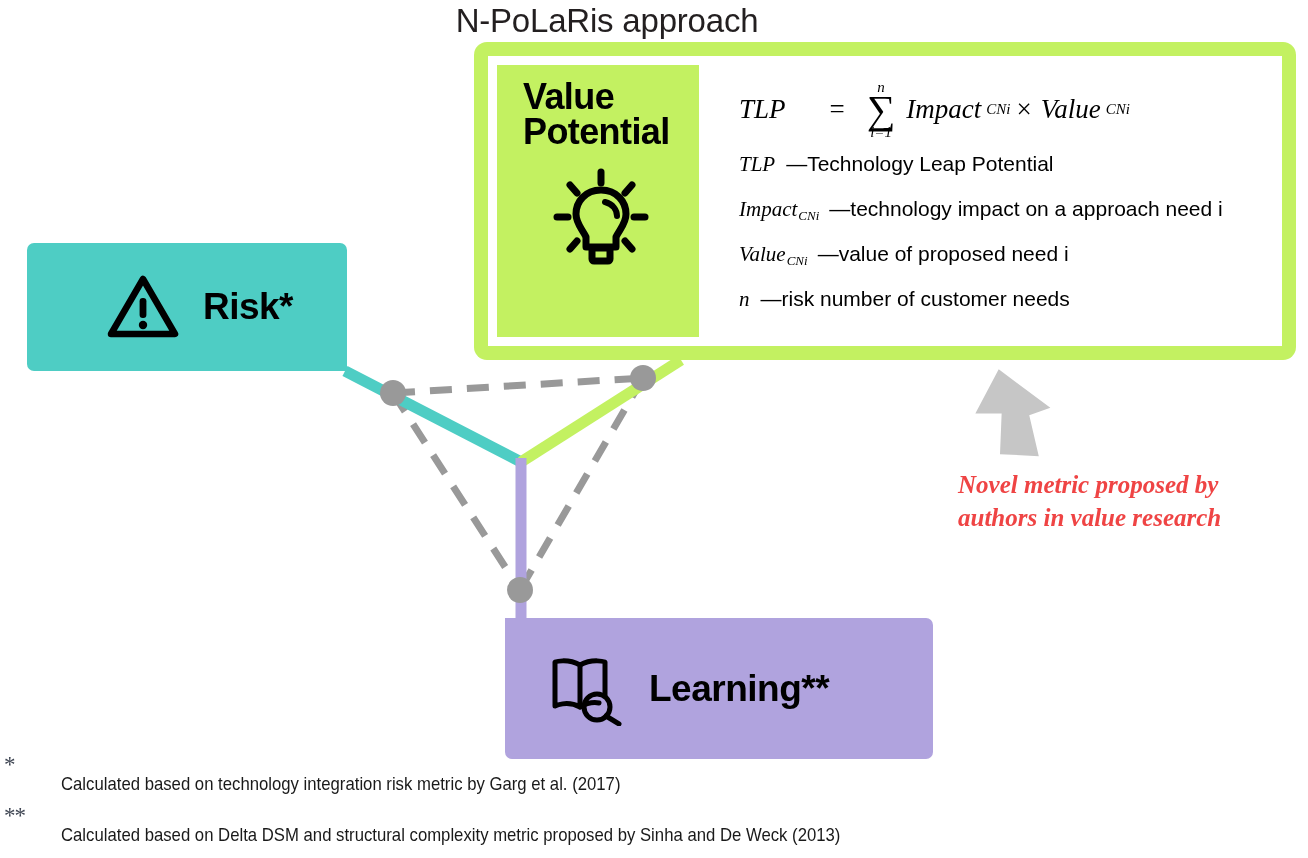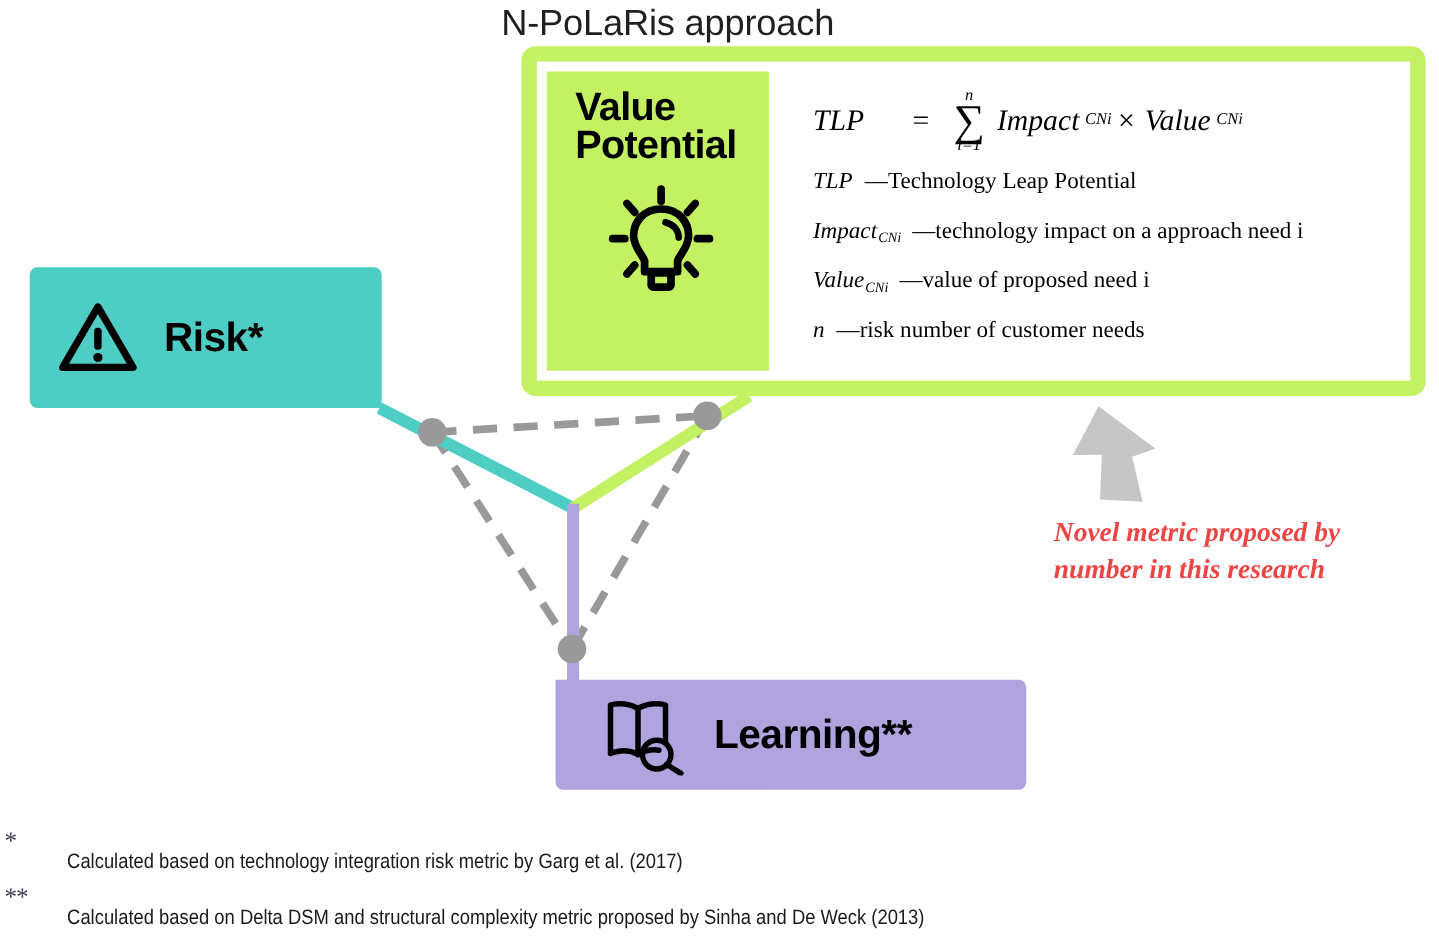--- a/index.html
+++ b/index.html
@@ -54,38 +54,39 @@
     top: 243px;
     width: 320px;
     height: 128px;
     background: #4ecdc4;
     border-radius: 7px 7px 0 7px;
     z-index: 3;
     display: flex;
     align-items: center;
     padding-left: 26px;
     box-sizing: border-box;
+    justify-content: center;
   }
   #risk-box .warning-triangle-icon { flex: 0 0 auto; }
   #risk-label {
     font-size: 37px;
     font-weight: bold;
     color: #000000;
     margin-left: 24px;
     letter-spacing: -0.5px;
     font-family: "Liberation Sans", sans-serif;
   }
 
   
   #learning-box {
     position: absolute;
     left: 505px;
     top: 618px;
     width: 428px;
-    height: 100px;
+    height: 141px;
     background: #b0a3de;
     border-radius: 0 7px 7px 7px;
     z-index: 3;
     display: flex;
     align-items: center;
     padding-left: 42px;
     box-sizing: border-box;
   }
   #learning-label {
     font-size: 37px;
@@ -197,21 +198,21 @@
     align-items: baseline;
     white-space: nowrap;
   }
   .defline .sym {
     font-style: italic;
     font-family: "Liberation Serif", serif;
   }
   .defline .sym .sub { font-size: 13px; vertical-align: -4px; margin-left: 1px; }
   .defline .desc {
     font-style: normal;
-    font-family: Liberation Serif, serif;
+    font-family: Liberation Sans, sans-serif;
     margin-left: 10px;
   }
 
   
   #annotation-arrow {
     position: absolute;
     left: 958px;
     top: 362px;
     z-index: 2;
   }
@@ -377,21 +378,21 @@
       </div>
     </div>
   </div>
 
   <svg id="annotation-arrow" width="106" height="106" viewBox="0 0 106 106">
     <path d="M48 6 L93 52 L71 56 L74 98 L36 90 L44 50 L18 46 Z" fill="#c6c6c6" transform="rotate(-9 53 53)"></path>
   </svg>
 
   <div id="annotation-text">
     <div>Novel metric proposed by</div>
-    <div>number in this research</div>
+    <div>authors in value research</div>
   </div>
 
   <div id="footnotes">
     <div class="footnote-row">
       <span class="footnote-marker">*</span>
       <span class="footnote-text">Calculated based on technology integration risk metric by Garg et al. (2017)</span>
     </div>
     <div class="footnote-row">
       <span class="footnote-marker">**</span>
       <span class="footnote-text">Calculated based on Delta DSM and structural complexity metric proposed by Sinha and De Weck (2013)</span>

